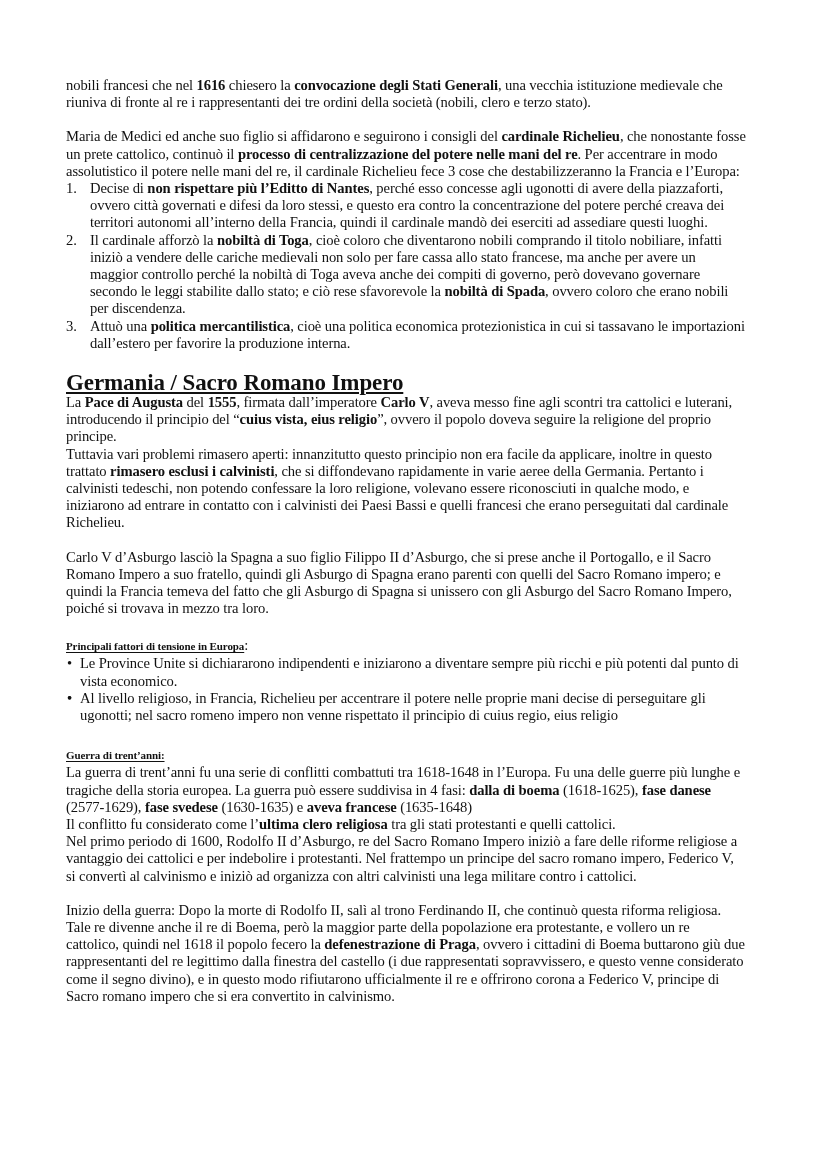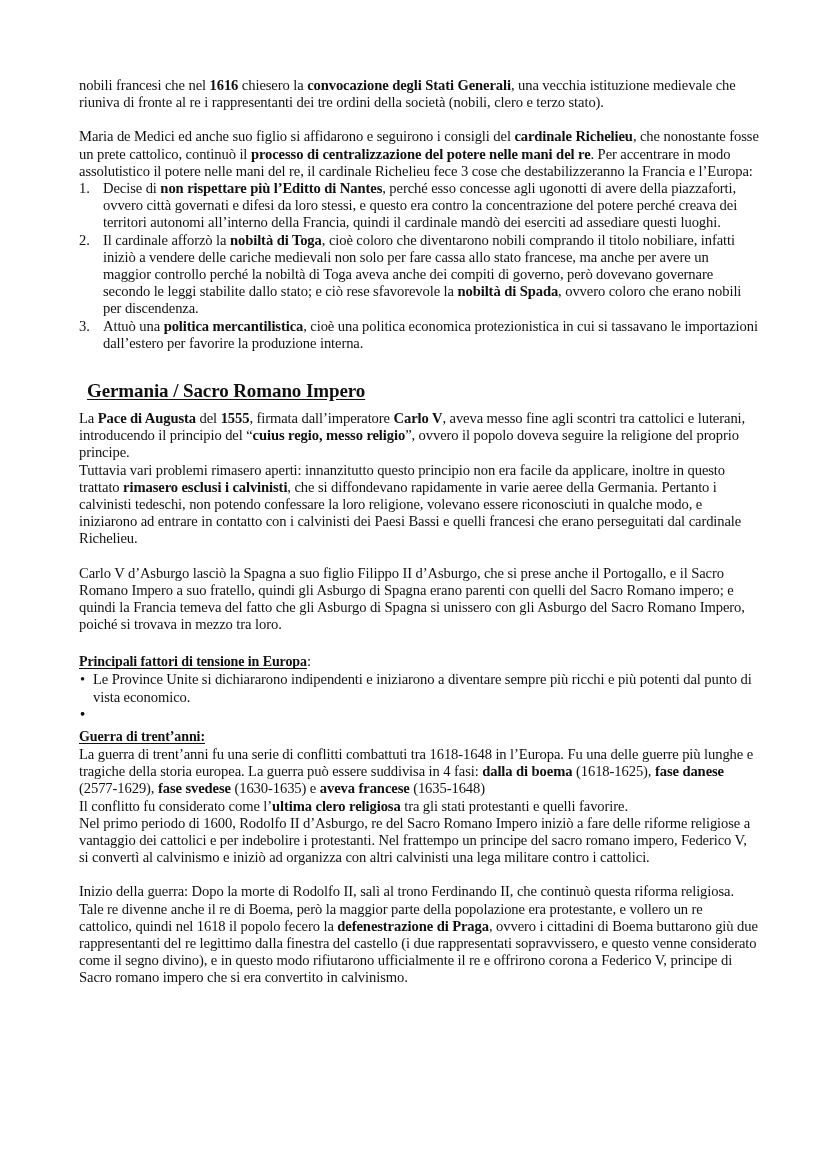--- a/index.html
+++ b/index.html
@@ -1,30 +1,30 @@
 <!DOCTYPE html>
 <html><head>
 <meta charset="utf-8">
 <style>
   html, body { margin: 0; padding: 0; background: #ffffff; }
   body { width: 828px; height: 1171px; overflow: hidden; position: relative; }
   .page {
-    position: absolute; left: 79px; top: 77px; width: 680px;
+    position: absolute; left: 66px; top: 77px; width: 680px;
     font-family: "Liberation Serif", serif;
     font-size: 14.6px; line-height: 17.2px; color: #111111;
     letter-spacing: -0.1px;
   }
   p { margin: 0; }
   .gap { height: 17px; }
   h2 {
-    margin: 8px; font-size: 19px; line-height: 22px; font-weight: bold;
+    margin: 0; font-size: 23px; line-height: 22px; font-weight: bold;
     text-decoration: underline; text-underline-offset: 2px;
   }
   h3 {
-    margin: 0; font-size: 14px; line-height: 18px; font-weight: bold;
+    margin: 0; font-size: 11px; line-height: 18px; font-weight: bold;
     display: inline; text-decoration: underline; text-underline-offset: 2px;
   }
   .u { text-underline-offset: 2px; }
   ol, ul { margin: 0; padding: 0; list-style: none; }
   ol li, ul li { position: relative; padding-left: 24px; }
   ol li .num { position: absolute; left: 0; top: 0; }
   ul li { padding-left: 14px; }
   ul li .bul { position: absolute; left: 1px; top: 0; }
   b { font-weight: bold; }
 </style>
@@ -42,45 +42,45 @@
   <ol>
     <li><span class="num">1.</span><span>Decise di </span><b>non rispettare più l’Editto di Nantes</b><span>, perché esso concesse agli ugonotti di avere della piazzaforti, ovvero città governati e difesi da loro stessi, e questo era contro la concentrazione del potere perché creava dei territori autonomi all’interno della Francia, quindi il cardinale mandò dei eserciti ad assediare questi luoghi.</span></li>
     <li><span class="num">2.</span><span>Il cardinale afforzò la </span><b>nobiltà di Toga</b><span>, cioè coloro che diventarono nobili comprando il titolo nobiliare, infatti iniziò a vendere delle cariche medievali non solo per fare cassa allo stato francese, ma anche per avere un maggior controllo perché la nobiltà di Toga aveva anche dei compiti di governo, però dovevano governare secondo le leggi stabilite dallo stato; e ciò rese sfavorevole la </span><b>nobiltà di Spada</b><span>, ovvero coloro che erano nobili per discendenza.</span></li>
     <li><span class="num">3.</span><span>Attuò una </span><b>politica mercantilistica</b><span>, cioè una politica economica protezionistica in cui si tassavano le importazioni dall’estero per favorire la produzione interna.</span></li>
   </ol>
 
   <div class="gap" style="height:20px"></div>
 
   <h2>Germania / Sacro Romano Impero</h2>
 
-  <p><span>La </span><b>Pace di Augusta</b><span> del </span><b>1555</b><span>, firmata dall’imperatore </span><b>Carlo V</b><span>, aveva messo fine agli scontri tra cattolici e luterani, introducendo il principio del “</span><b>cuius regio, messo religio</b><span>”, ovvero il popolo doveva seguire la religione del proprio principe.</span></p>
+  <p><span>La </span><b>Pace di Augusta</b><span> del </span><b>1555</b><span>, firmata dall’imperatore </span><b>Carlo V</b><span>, aveva messo fine agli scontri tra cattolici e luterani, introducendo il principio del “</span><b>cuius vista, eius religio</b><span>”, ovvero il popolo doveva seguire la religione del proprio principe.</span></p>
 
   <p><span>Tuttavia vari problemi rimasero aperti: innanzitutto  questo principio non era facile da applicare, inoltre in questo trattato </span><b>rimasero esclusi i calvinisti</b><span>, che si diffondevano rapidamente in varie aeree della Germania. Pertanto i calvinisti tedeschi, non potendo confessare la loro religione, volevano essere riconosciuti in qualche modo, e iniziarono ad entrare in contatto con i calvinisti dei Paesi Bassi e quelli francesi che erano perseguitati dal cardinale Richelieu.</span></p>
 
   <div class="gap"></div>
 
   <p><span>Carlo V d’Asburgo lasciò la Spagna a suo figlio Filippo II d’Asburgo, che si prese anche il Portogallo, e il Sacro Romano Impero a suo fratello, quindi gli Asburgo di Spagna erano parenti con quelli del Sacro Romano impero; e quindi la </span><span class="u">Francia temeva del fatto che gli Asburgo di Spagna si unissero con gli Asburgo del Sacro Romano Impero, poiché si trovava in mezzo tra loro</span><span>.</span></p>
 
   <div class="gap" style="height:20px"></div>
 
   <p></p><h3>Principali fattori di tensione in Europa</h3><span>:</span><p></p>
 
   <ul>
     <li><span class="bul">•</span><span>Le Province Unite si dichiararono indipendenti e iniziarono a diventare sempre più ricchi e più potenti dal punto di vista economico.</span></li>
     <li><span class="bul">•</span></li>
-    <li><span class="bul">•</span></li>
+    <li><span class="bul">•</span><span>Al livello religioso, in Francia, Richelieu per accentrare il potere nelle proprie mani decise di perseguitare gli ugonotti; nel sacro romeno impero non venne rispettato il principio di cuius regio, eius religio</span></li>
   </ul>
 
   <div class="gap" style="height:22px"></div>
 
   <p></p><h3>Guerra di trent’anni:</h3><p></p>
 
   <p><span>La guerra di trent’anni fu una serie di conflitti combattuti tra 1618-1648 in l’Europa. Fu una delle guerre più lunghe e tragiche della storia europea. La guerra può essere suddivisa in 4 fasi: </span><b>dalla di boema</b><span> (1618-1625), </span><b>fase danese</b><span> (2577-1629), </span><b>fase svedese</b><span> (1630-1635) e </span><b>aveva francese</b><span> (1635-1648)</span></p>
 
-  <p><span>Il conflitto fu considerato come l’</span><b>ultima clero religiosa</b><span> tra gli stati protestanti e quelli favorire.</span></p>
+  <p><span>Il conflitto fu considerato come l’</span><b>ultima clero religiosa</b><span> tra gli stati protestanti e quelli cattolici.</span></p>
 
   <p>Nel primo periodo di 1600, Rodolfo II d’Asburgo, re del Sacro Romano Impero iniziò a fare delle riforme religiose a vantaggio dei cattolici e per indebolire i protestanti. Nel frattempo un principe del sacro romano impero, Federico V, si convertì al calvinismo e iniziò ad organizza con altri calvinisti una lega militare contro i cattolici.</p>
 
   <div class="gap"></div>
 
   <p><span class="u">Inizio della guerra</span><span>: Dopo la morte di Rodolfo II, salì al trono Ferdinando II, che continuò questa riforma religiosa. Tale re divenne anche il re di Boema, però la maggior parte della popolazione era protestante, e vollero un re cattolico, quindi nel 1618 il popolo fecero la </span><b>defenestrazione di Praga</b><span>, ovvero i cittadini di Boema buttarono giù due rappresentanti del re legittimo dalla finestra del castello (i due rappresentati sopravvissero, e questo venne considerato come il segno divino), e in questo modo rifiutarono ufficialmente il re e offrirono corona a Federico V, principe di Sacro romano impero che si era convertito in calvinismo.</span></p>
 
 </div>
 
 </body></html>

